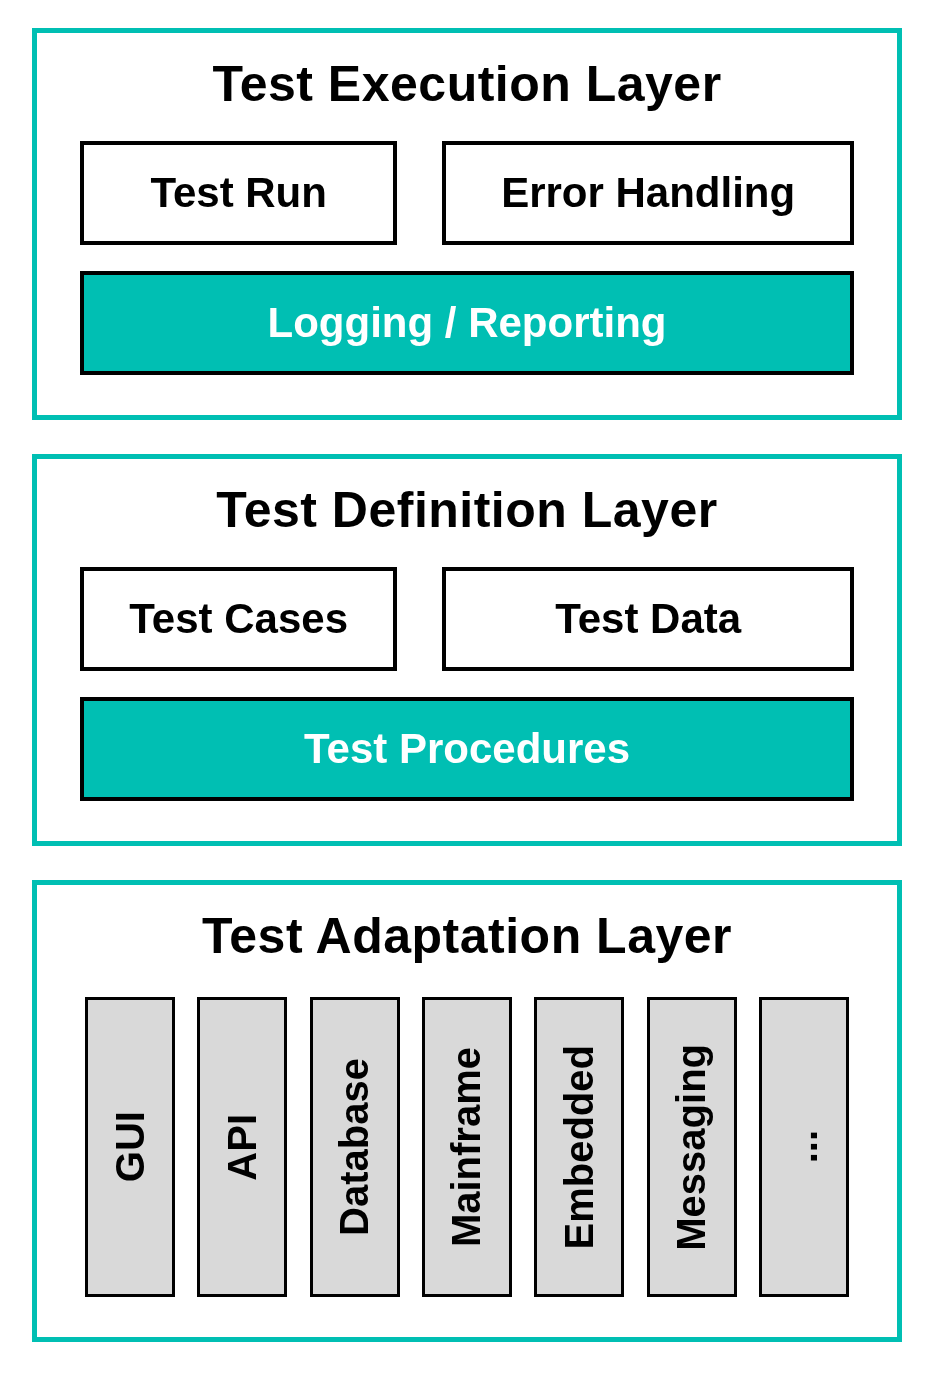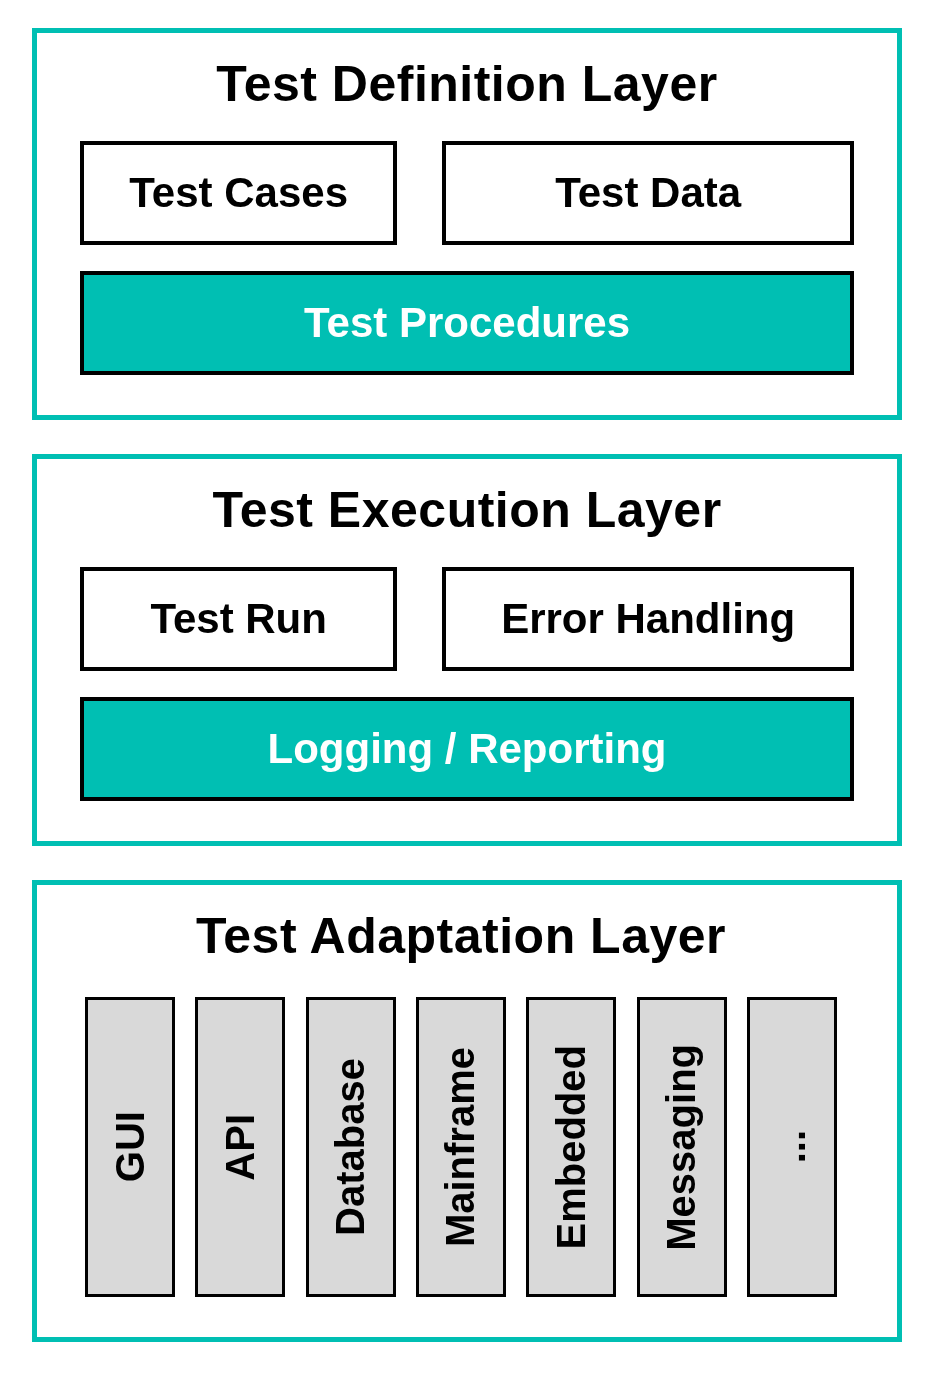--- a/index.html
+++ b/index.html
@@ -51,21 +51,21 @@
     background: #ffffff;
     white-space: nowrap;
   }
   .box-left  { width: 41%; }
   .box-right { flex: 1; }
   .highlight {
     background: var(--teal);
     color: var(--highlight_text);
     width: 100%;
   }
-  .layer-adaptation { padding-left: 48px; padding-right: 60px; }
+  .layer-adaptation { padding-left: 48px; padding-right: 48px; }
   .adapters {
     display: flex;
     justify-content: space-between;
     margin-top: 32px;
   }
   .adapter {
     width: 90px;
     height: 300px;
     border: 3px solid var(--box_border);
     background: var(--gray);
@@ -80,35 +80,35 @@
     font-weight: 700;
     white-space: nowrap;
   }
 </style>
 </head>
 <body>
 
 <div>
 
   <section class="layer">
+    <h2 class="layer-title">Test Execution Layer</h2>
+    <div class="row">
+      <div class="box box-left">Test Run</div>
+      <div class="box box-right">Error Handling</div>
+    </div>
+    <div class="box highlight">Logging / Reporting</div>
+  </section>
+
+  <section class="layer">
     <h2 class="layer-title">Test Definition Layer</h2>
     <div class="row">
       <div class="box box-left">Test Cases</div>
       <div class="box box-right">Test Data</div>
     </div>
     <div class="box highlight">Test Procedures</div>
-  </section>
-
-  <section class="layer">
-    <h2 class="layer-title">Test Execution Layer</h2>
-    <div class="row">
-      <div class="box box-left">Test Run</div>
-      <div class="box box-right">Error Handling</div>
-    </div>
-    <div class="box highlight">Logging / Reporting</div>
   </section>
 
   <section class="layer layer-adaptation">
     <h2 class="layer-title">Test Adaptation Layer</h2>
     <div class="adapters">
       <div class="adapter">
         <span class="adapter-label">GUI</span>
       </div>
       <div class="adapter">
         <span class="adapter-label">API</span>

